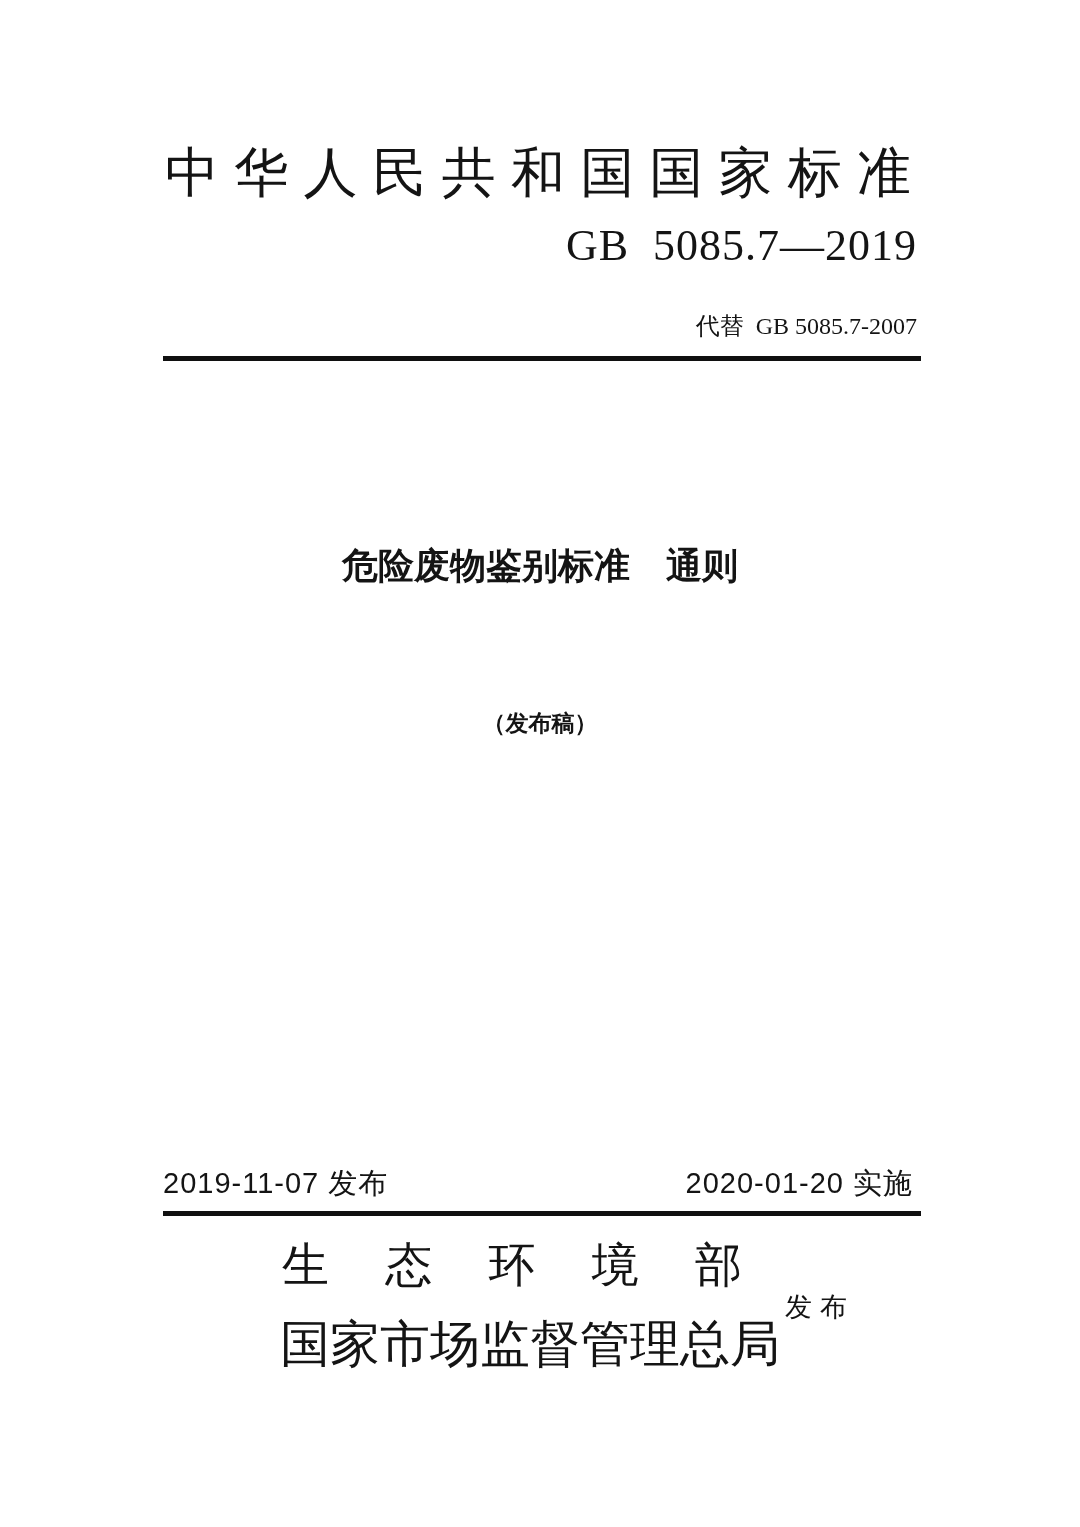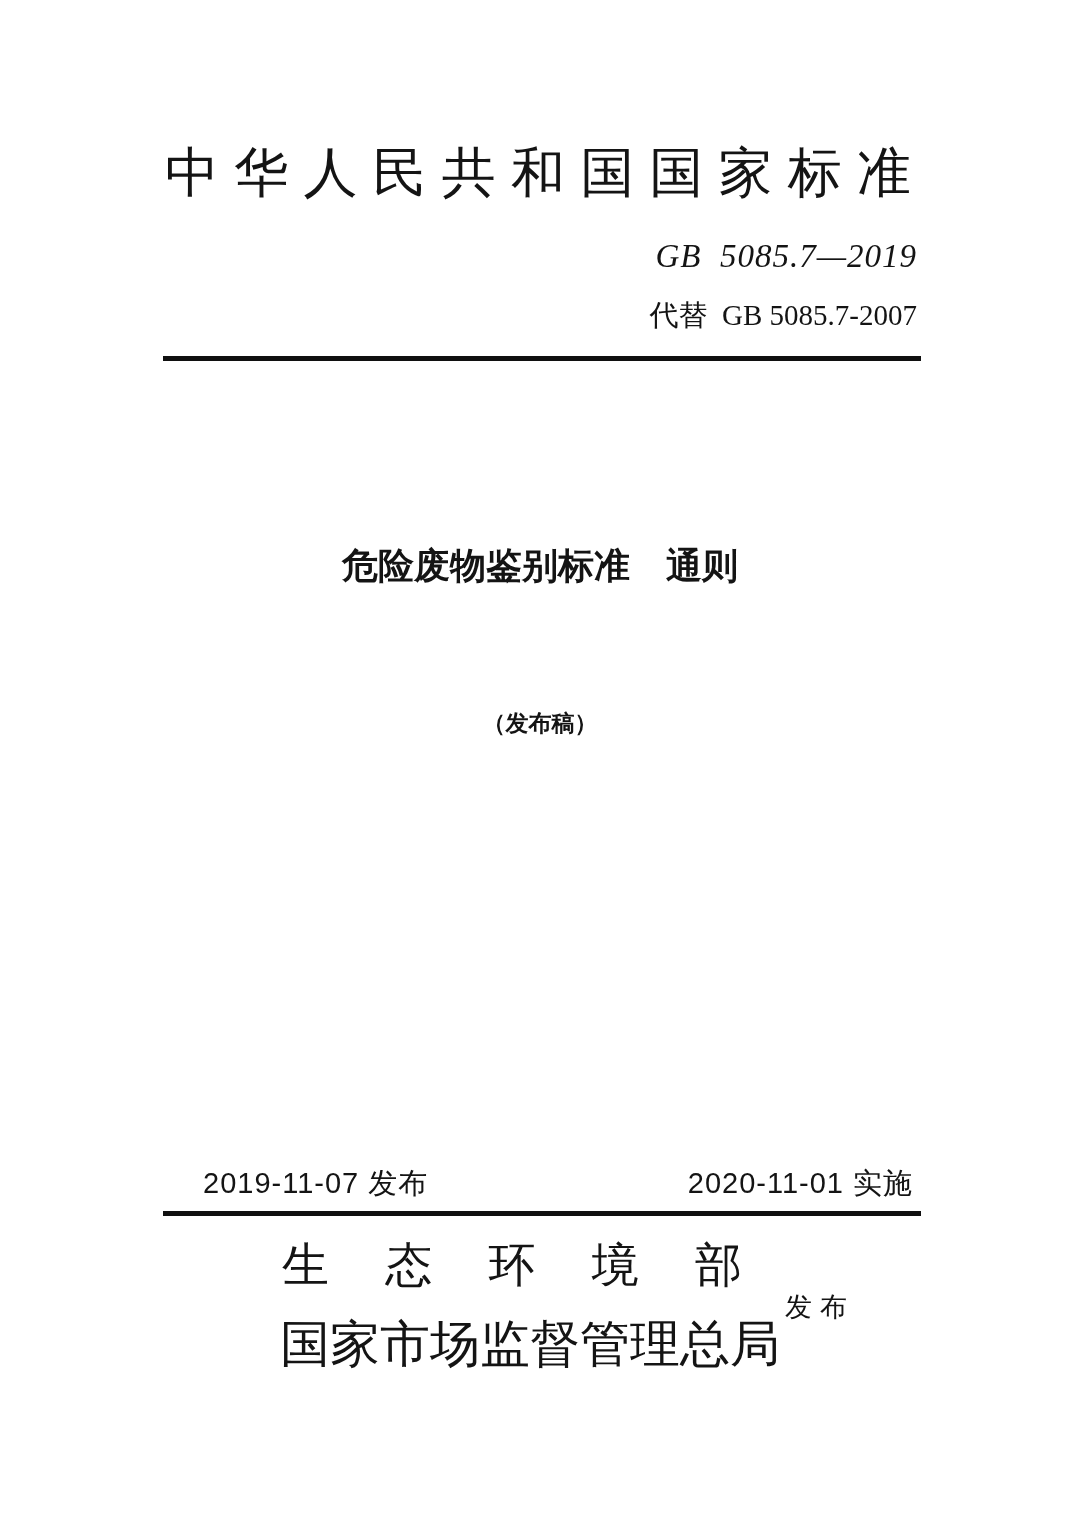--- a/index.html
+++ b/index.html
@@ -28,32 +28,31 @@
     left: 165px;
     top: 146px;
     width: 746px;
     font-size: 54px;
     line-height: 1;
     font-weight: 400;
   }
   .std-code {
     position: absolute;
     right: 163px;
-    top: 240px;
-    font-size: 33px;
+    top: 224px;
+    font-size: 44px;
     line-height: 1;
     letter-spacing: 1px;
     white-space: pre;
-    font-style: italic;
   }
   .replaces {
     position: absolute;
     right: 163px;
-    top: 301px;
-    font-size: 29px;
+    top: 314px;
+    font-size: 24px;
     line-height: 1;
     white-space: pre;
     margin-left: 48px;
   }
   .rule {
     position: absolute;
     left: 163px;
     width: 758px;
     height: 5px;
     background: #101010;
@@ -94,21 +93,21 @@
     line-height: 1;
   }
   .date-row {
     position: absolute;
     top: 1169px;
     font-family: "Liberation Sans", "DejaVu Sans", sans-serif;
     font-size: 29px;
     line-height: 1;
     letter-spacing: 1px;
   }
-  .date-issue { left: 163px; margin-left: 40px; }
+  .date-issue { left: 163px; }
   .date-impl { right: 167px; }
   .issuer-line1 {
     position: absolute;
     left: 282px;
     top: 1242px;
     width: 460px;
     font-size: 47px;
     line-height: 1;
   }
   .issuer-line2 {
@@ -154,21 +153,21 @@
   <div class="rule rule-top"></div>
 
   <div class="cn-title">危险废物鉴别标准　通则</div>
 
 
 
   <div class="draft-note">（发布稿）</div>
 
   <div class="date-row date-issue">2019-11-07 发布</div>
 
-  <div class="date-row date-impl">2020-11-01 实施</div>
+  <div class="date-row date-impl">2020-01-20 实施</div>
 
   <div class="rule rule-bottom"></div>
 
   <div class="issuer-line1 justify-chars">
       <span>生</span>
       <span>态</span>
       <span>环</span>
       <span>境</span>
       <span>部</span>
     </div>

